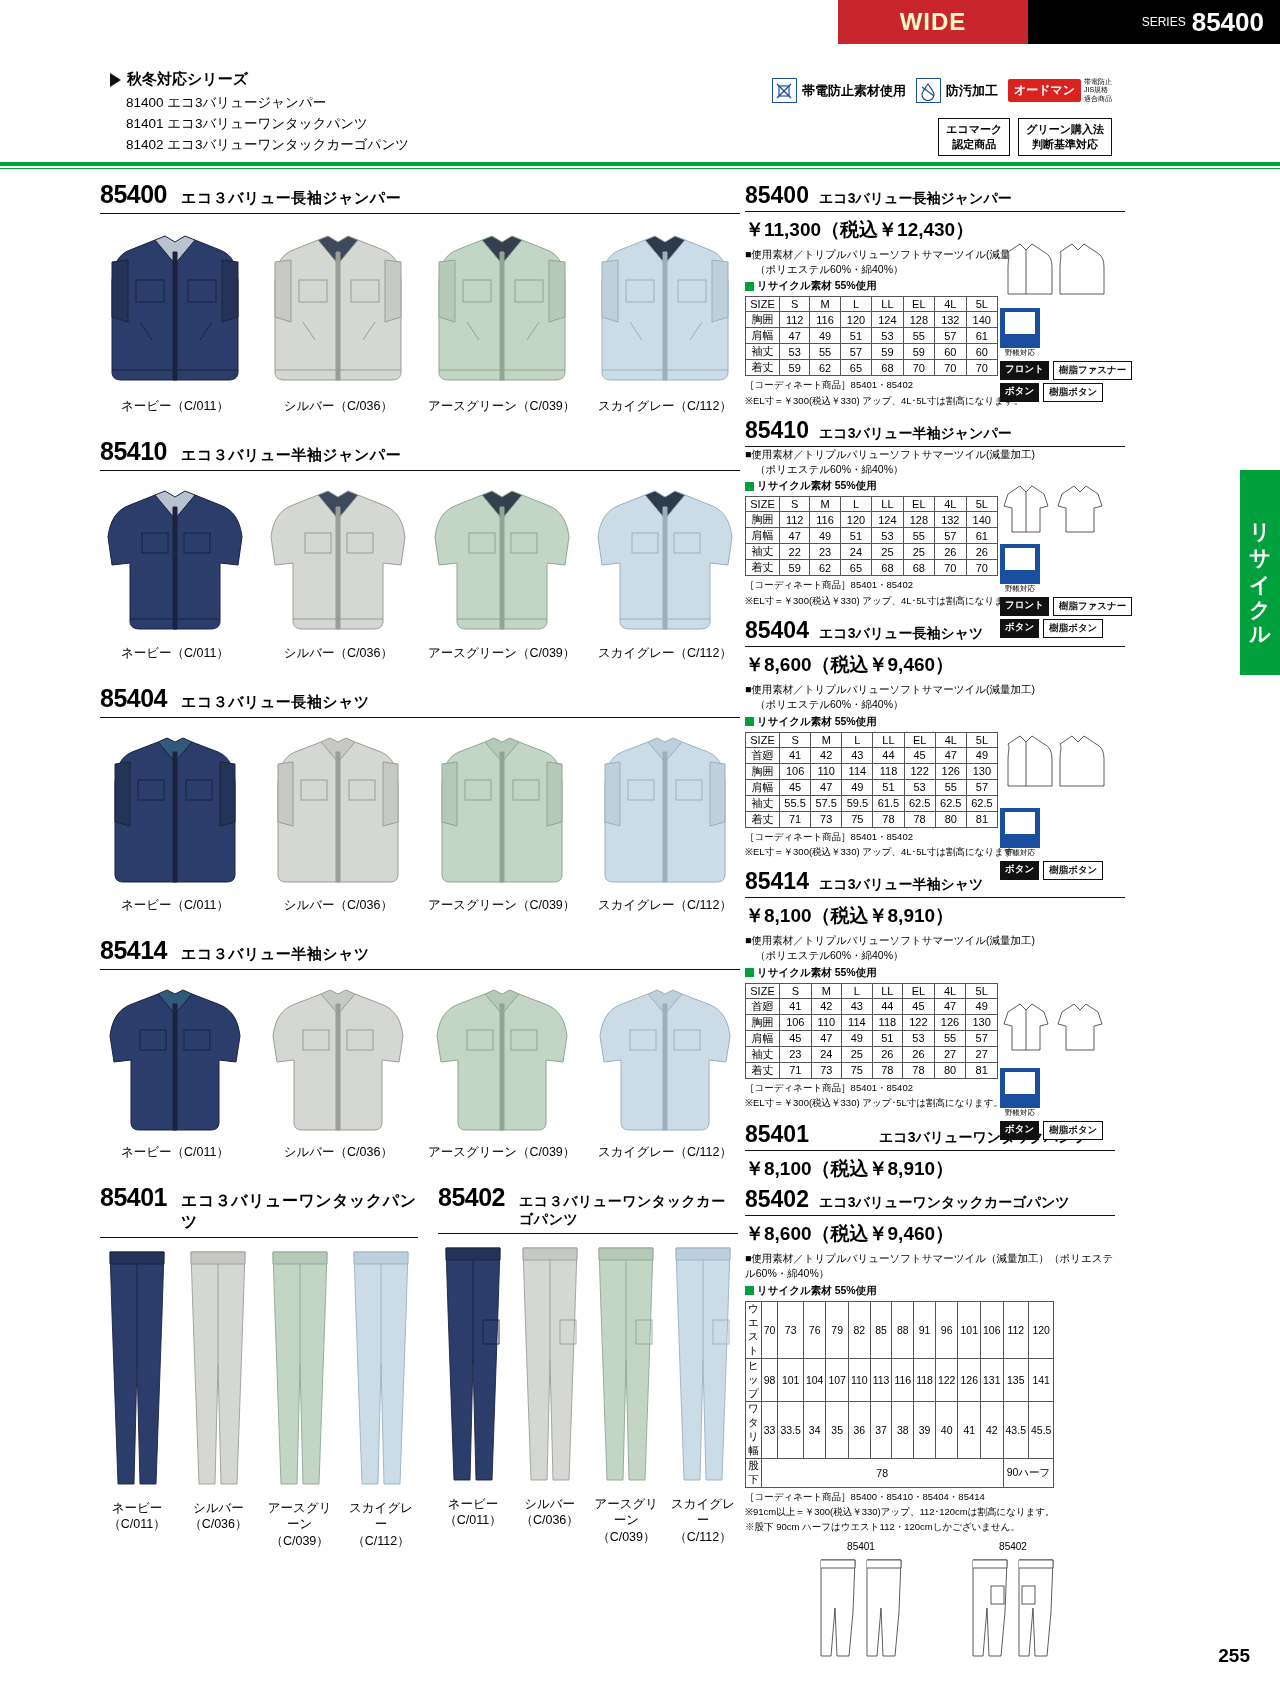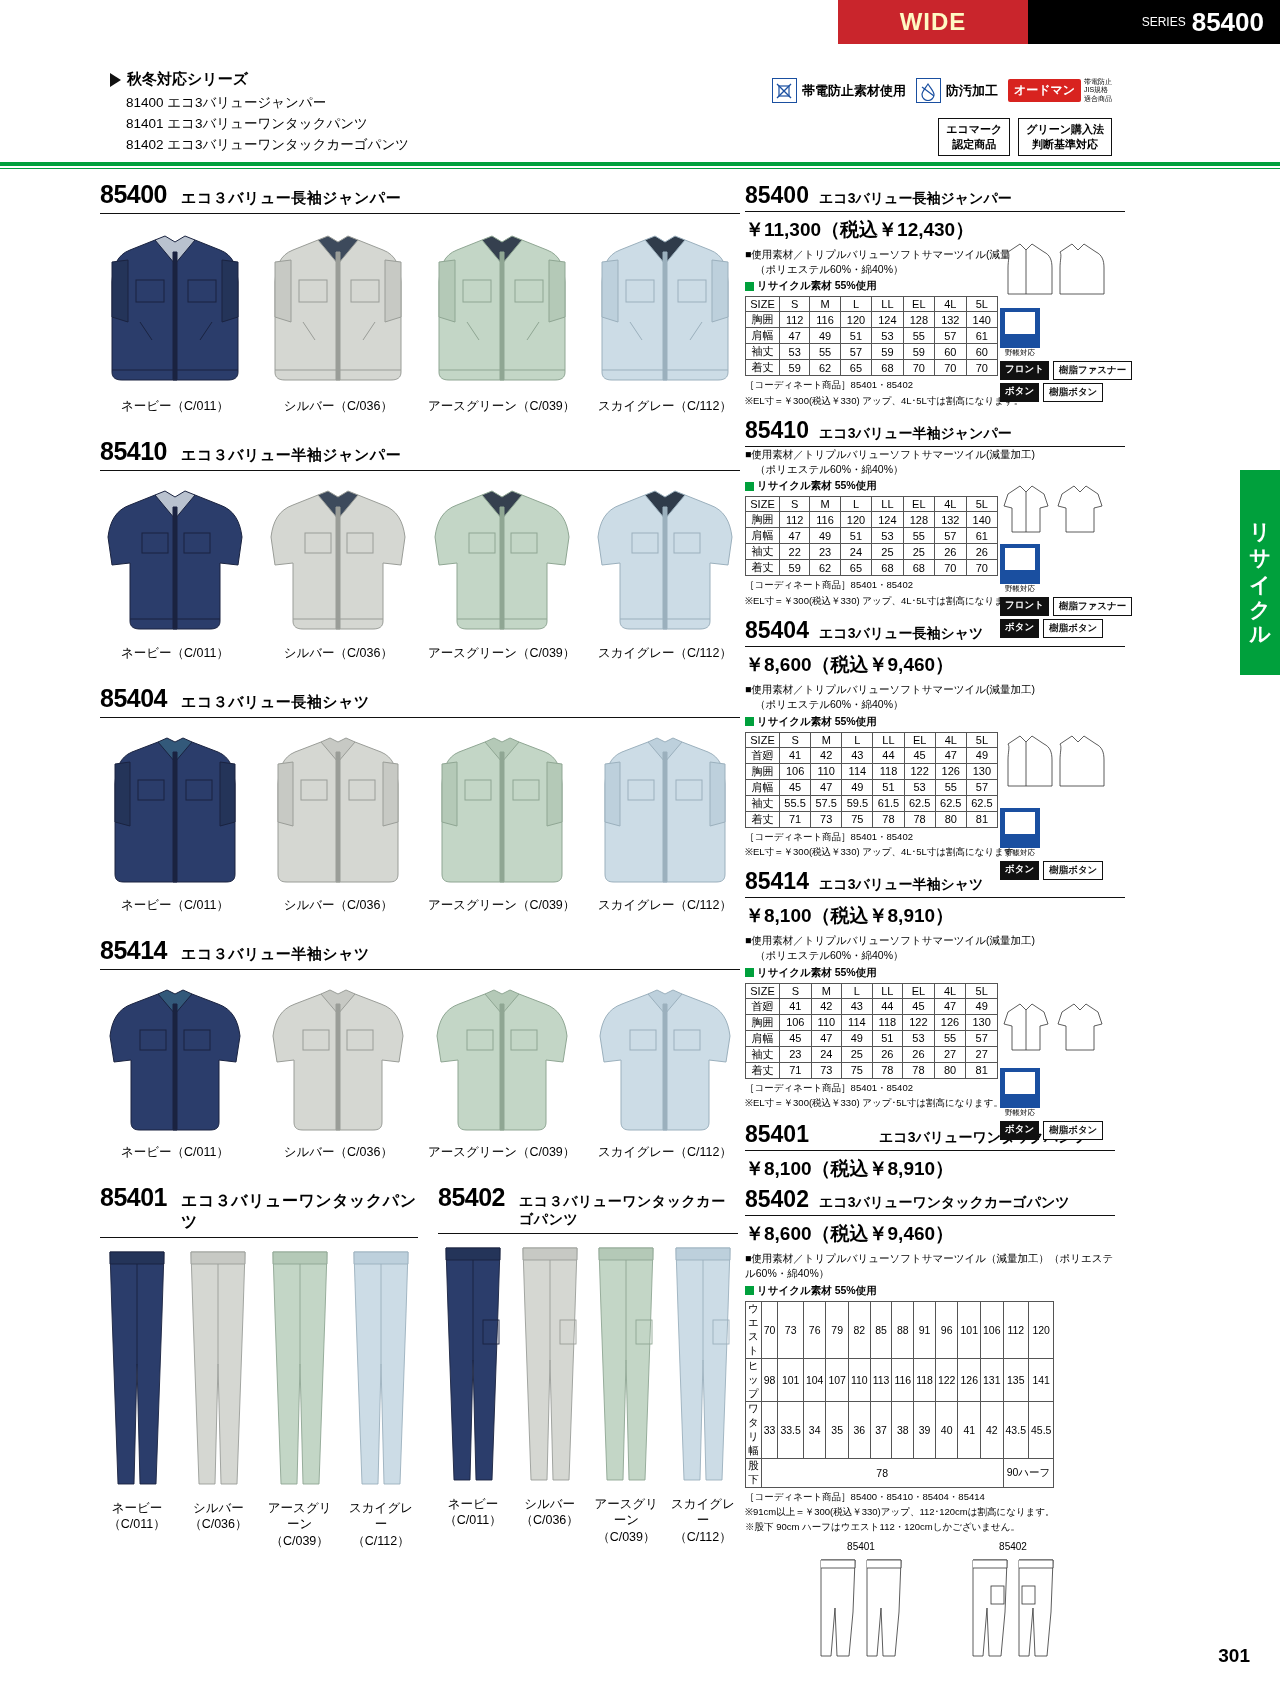--- a/index.html
+++ b/index.html
@@ -1005,14 +1005,14 @@
           <span class="in"></span>
         </div>
       <div class="marklbl">野帳対応</div>
     </div>
     <div class="tagrow">
         <span class="tag">ボタン</span>
         <span class="tag w">樹脂ボタン</span>
       </div>
   </div>
 
-  <div class="pageno">301</div>
+  <div class="pageno">255</div>
 </div>
 
 </body></html>

